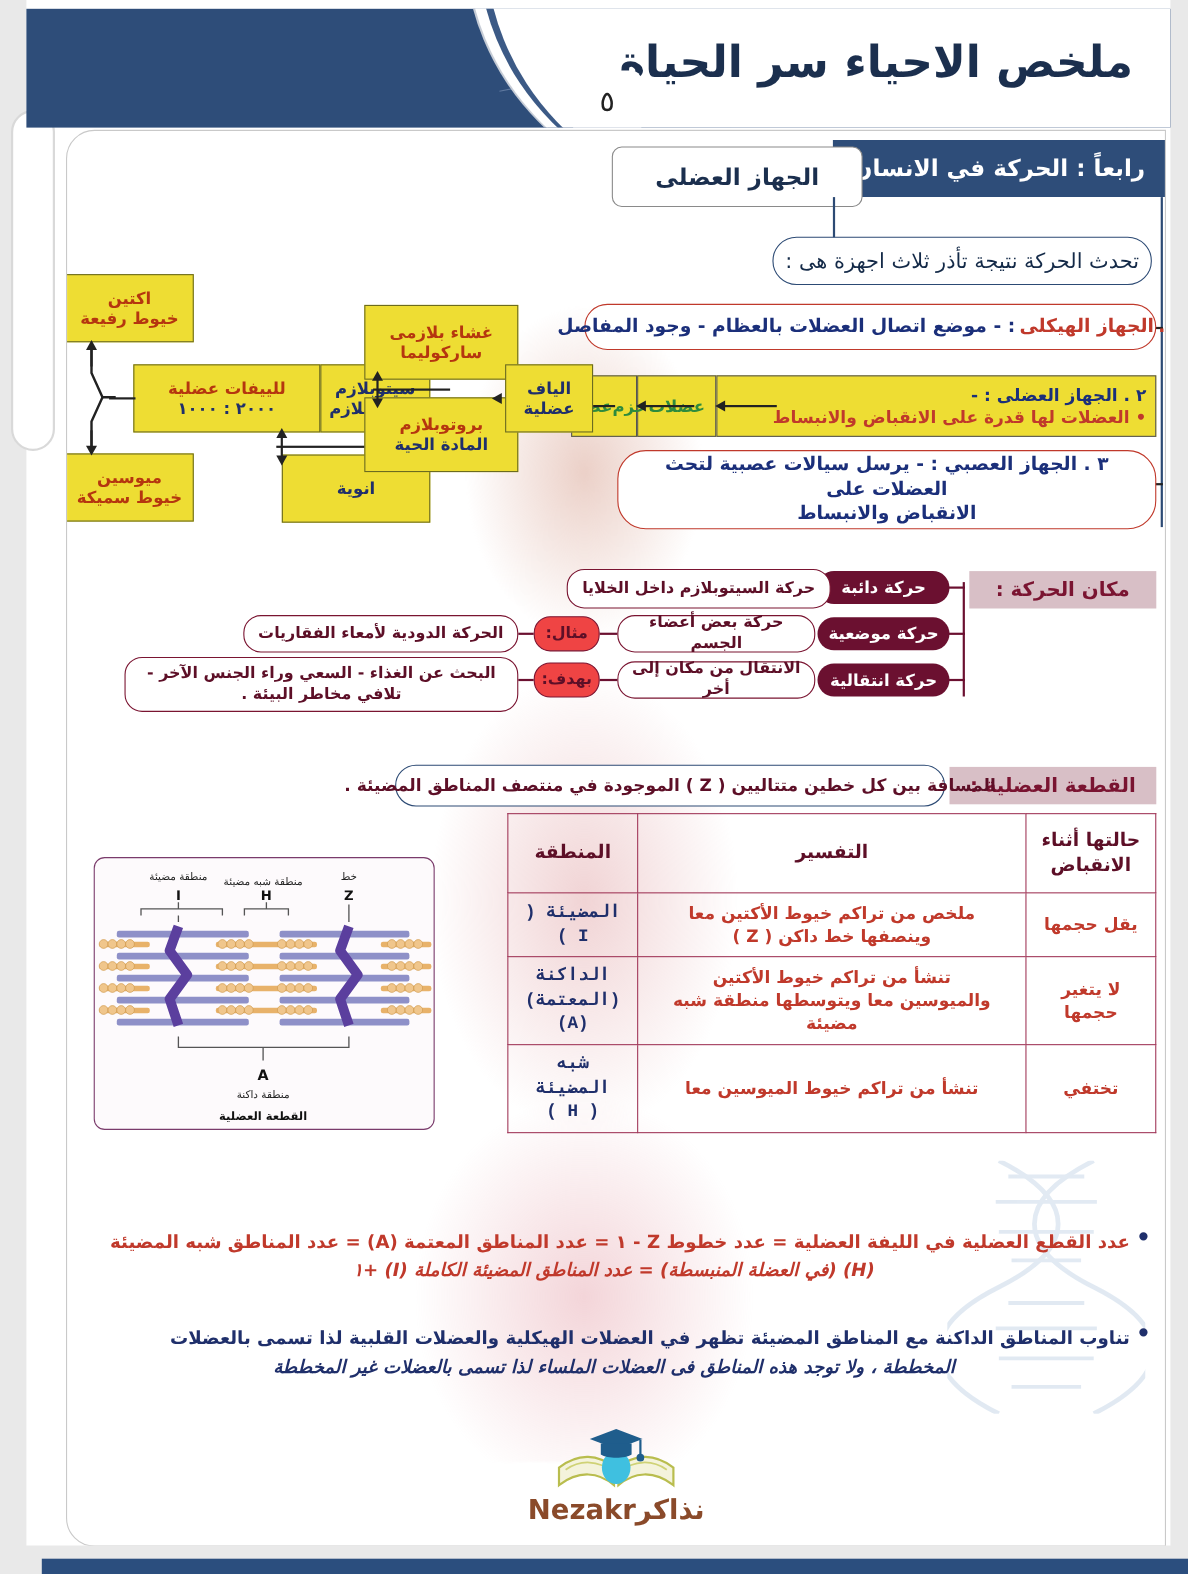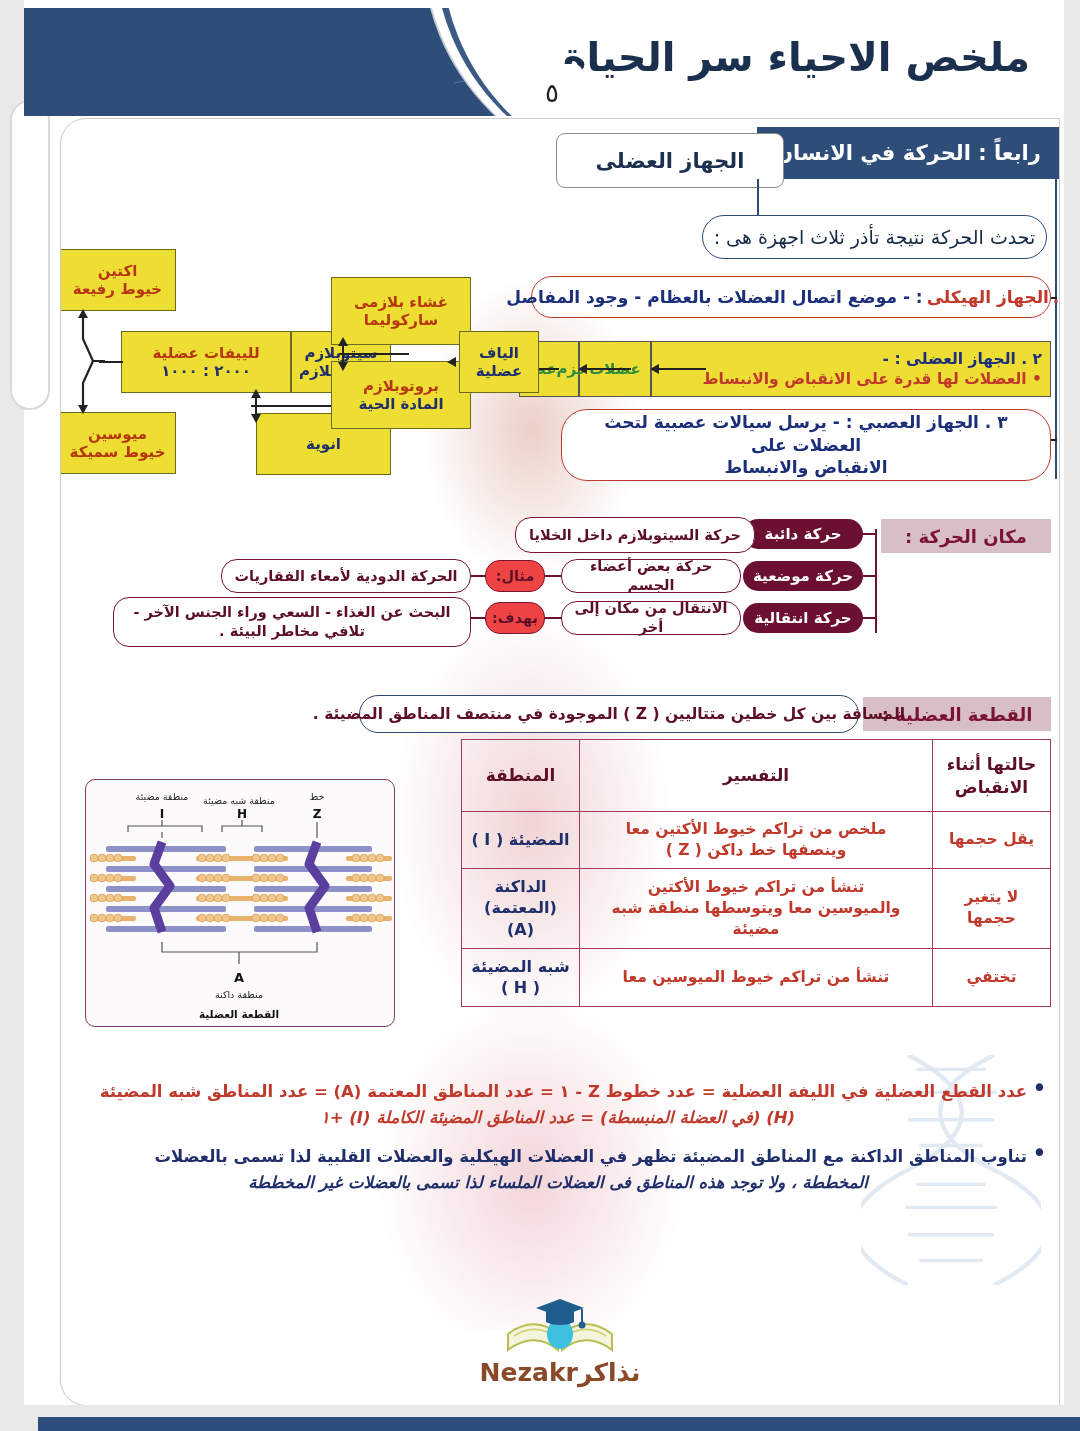--- a/index.html
+++ b/index.html
@@ -202,33 +202,33 @@
   
   #tbl {
     position:absolute; right:8px; top:620px; width:590px;
     border-collapse:collapse; background:transparent;
   }
   #tbl th, #tbl td {
     border:1.4px solid #a23a5b; text-align:center; vertical-align:middle;
     padding:7px 8px; font-weight:bold; line-height:1.35;
   }
   #tbl th { color:#5d0f27; font-size:17px; height:72px; }
-  #tbl td.zone { color:#1f2f6b; font-size:16px; width:118px; }
+  #tbl td.zone { color:#1f2f6b; font-size:16px; width:118px;font-family:Liberation Mono, monospace; }
   #tbl td.expl { color:#c0392b; font-size:15.5px; }
   #tbl td.state{ color:#c0392b; font-size:15.5px; width:118px; }
 
   
   #pic {
     position:absolute; left:24px; top:660px; width:310px; height:248px;
     border:1.8px solid #7a3b6b; border-radius:10px; background:#fdfafc;
   }
 
   
   #notes { position:absolute; right:10px; top:960px; width:960px; }
-  .note { position:relative; padding-right:22px; margin-bottom:14px; }
+  .note { position:relative; padding-right:22px; margin-bottom:14px;margin-top:37px; }
   .note::before {
     content:"•"; position:absolute; right:2px; top:-4px;
     font-size:26px; color:#1f2f6b; line-height:1;
   }
   .note .ln { font-weight:bold; font-size:16.5px; line-height:1.55; }
   .note.red .ln { color:#c0392b; }
   .note.blue .ln{ color:#1f2f6b; }
   .ctr { text-align:center;font-style:italic; }
   .rgt { text-align:right; }
 

